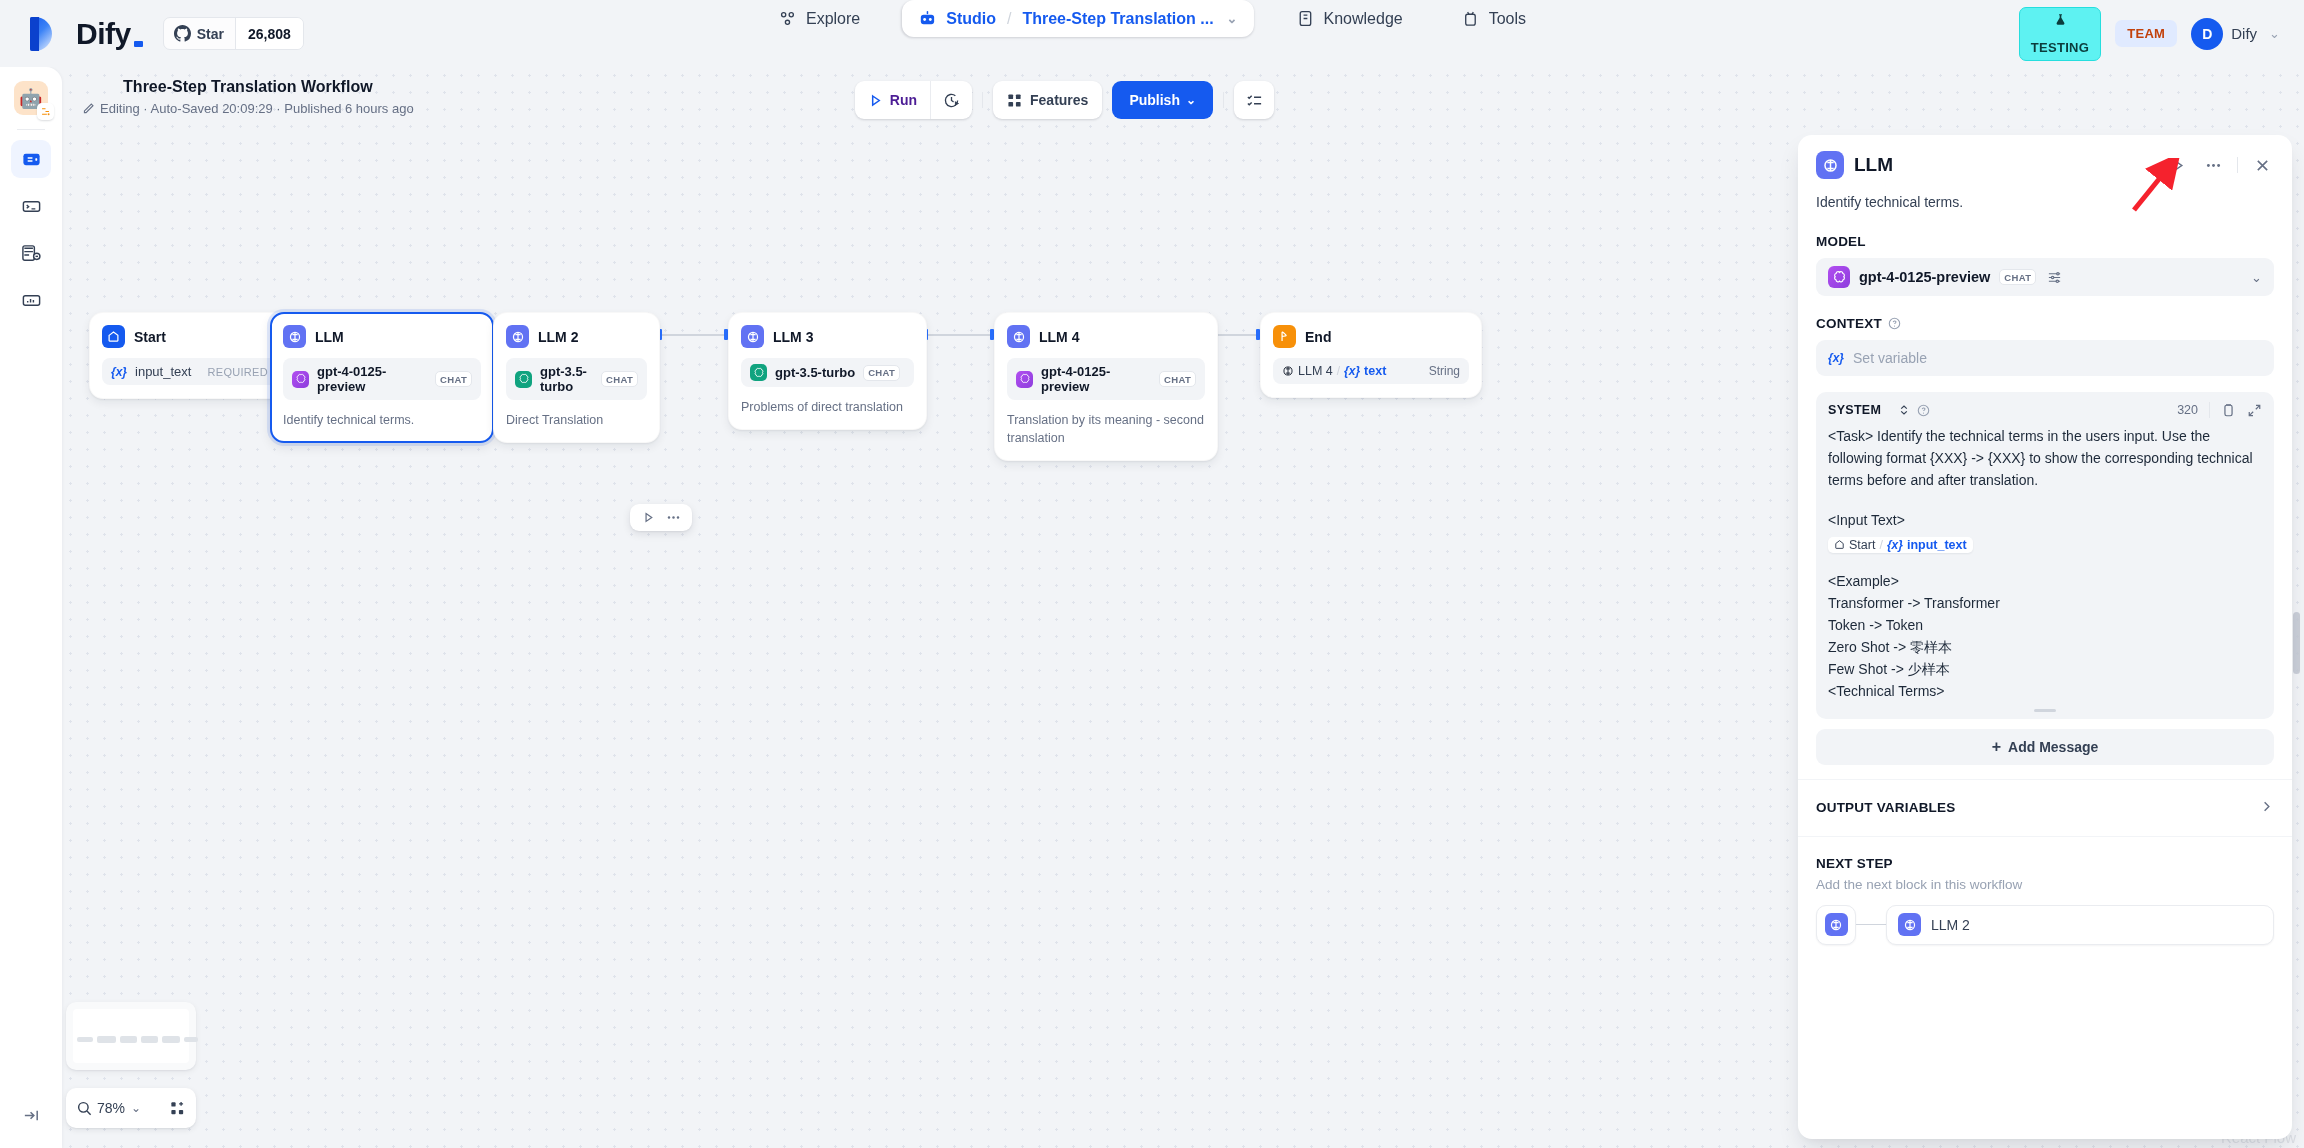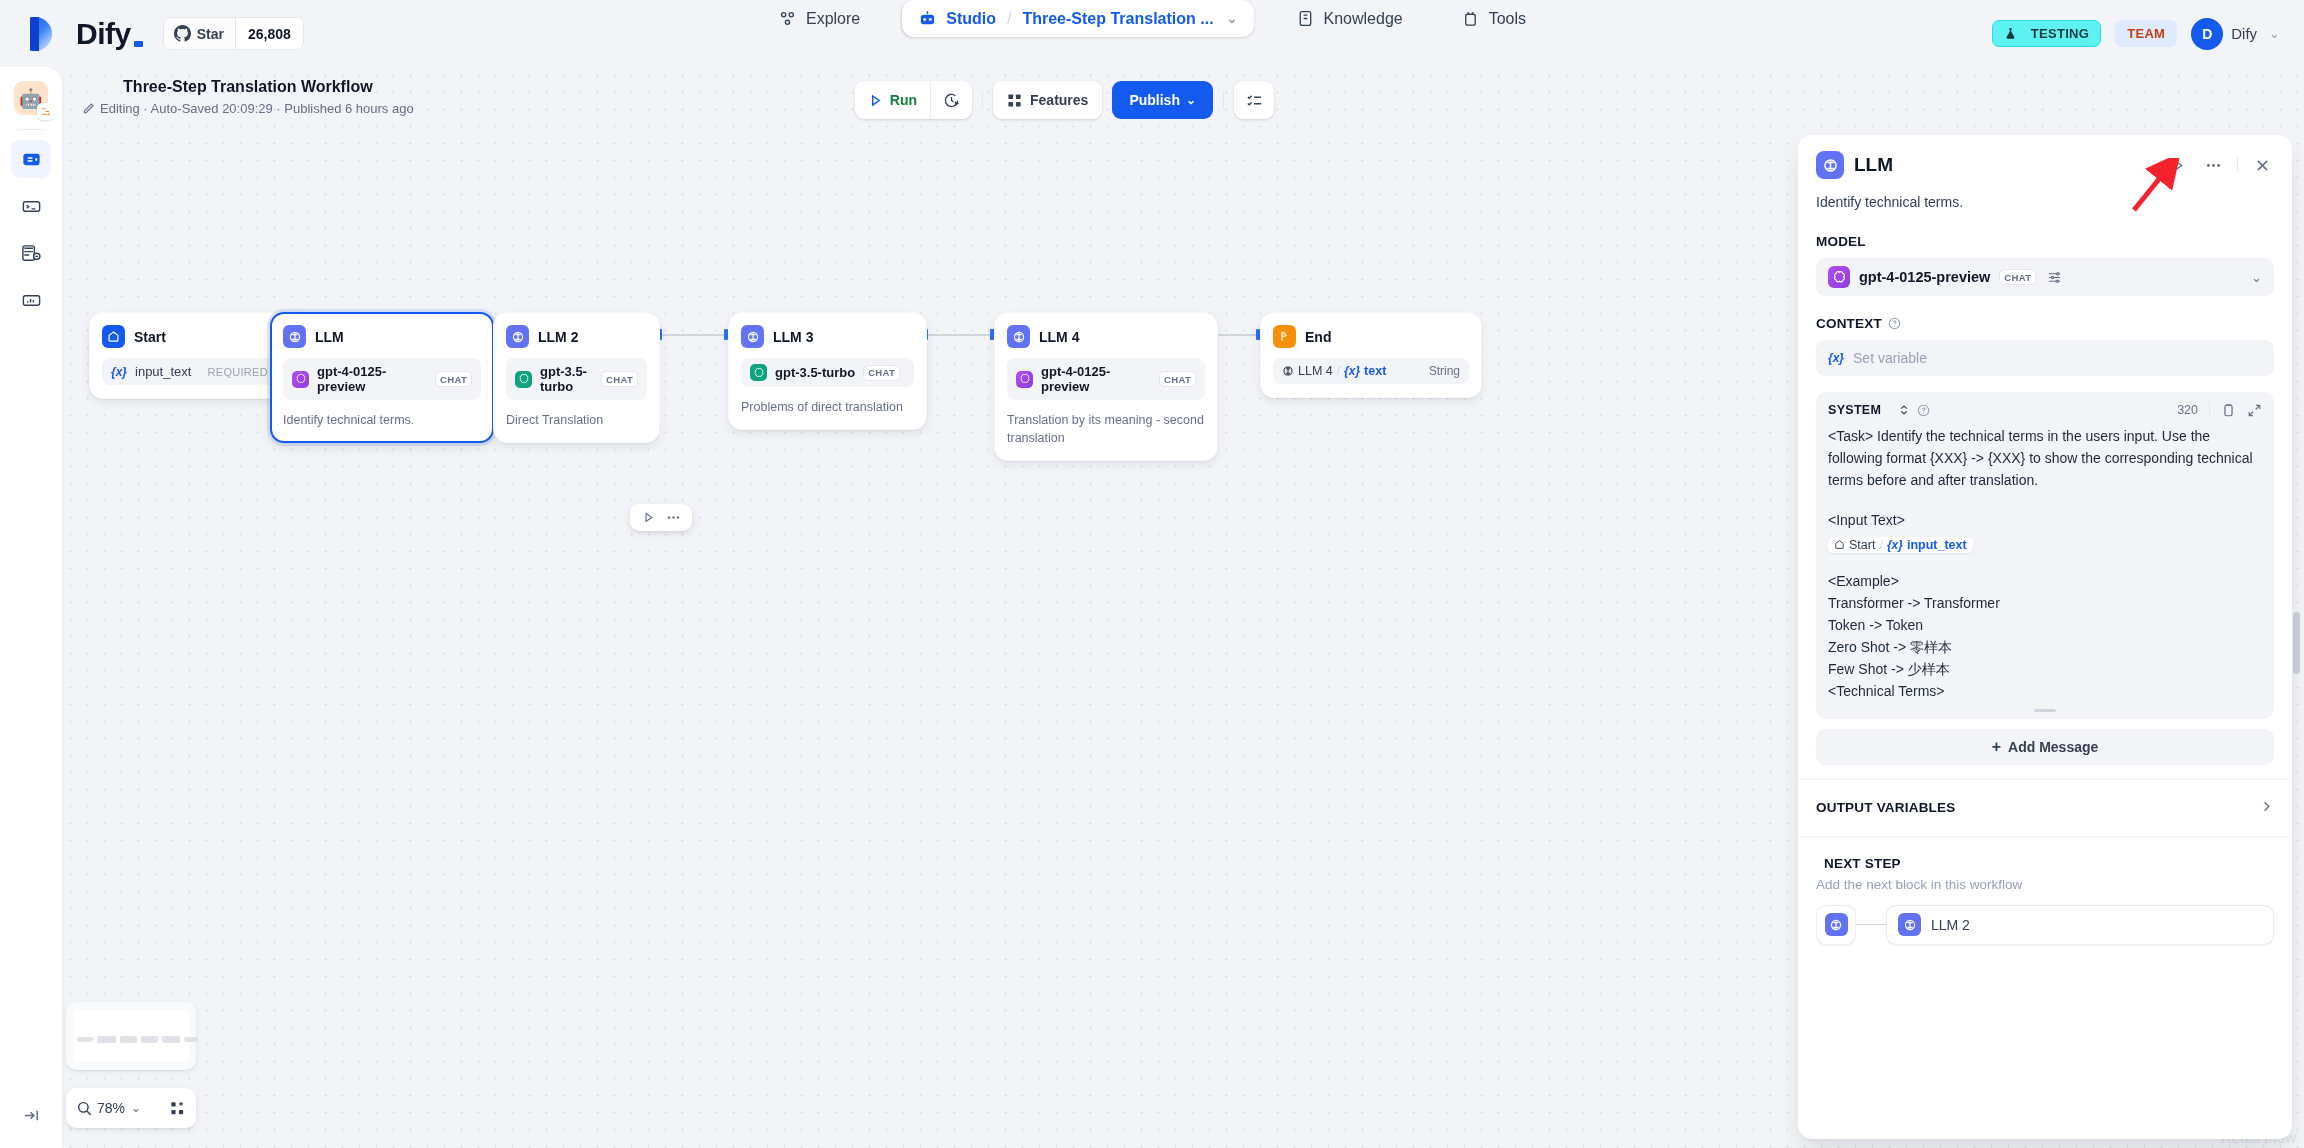--- a/index.html
+++ b/index.html
@@ -69,21 +69,21 @@
   .crumb-sep { color:#d0d5dd; font-weight: 400; margin: 0 2px; }
   .crumb-name { color:#155aef; font-weight: 700; }
   .chev { color:#98a2b3; font-size:13px; margin-left:4px; }
 
   .top-right {
     position:absolute; right: 24px; display:flex; align-items:center; gap: 14px;
   }
   .badge-testing {
     display:flex; align-items:center; gap:14px;
     background:#5ef2f2; border:1px solid #26dede; color:#0b3c3c;
-    border-radius: 7px; padding: 5px 11px; font-size: 13px; font-weight: 700; letter-spacing:.3px;
+    border-radius: 7px; padding: 5px 11px; font-size: 13px; font-weight: 700; letter-spacing:.3px;flex-direction:column;
   }
   .badge-team {
     background:#e0eaff; color:#c2410c; border-radius:7px;
     padding: 6px 12px; font-size: 13px; font-weight: 700; letter-spacing:.3px;
   }
   .user-box { display:flex; align-items:center; gap:8px; }
   .avatar {
     width:32px; height:32px; border-radius:50%; background:#155aef; color:#fff;
     display:flex; align-items:center; justify-content:center; font-size:14px; font-weight:700;
   }
@@ -129,21 +129,21 @@
   .wf-header { position:absolute; left: 20px; top: 11px; text-align: center; }
   .wf-title { font-size: 16px; font-weight: 700; color:#101828; }
   .wf-sub { margin-top: 5px; font-size: 13px; color:#667085; display:flex; align-items:center; gap:5px; }
 
   .wf-actions { position:absolute; right: 1030px; top: 14px; display:flex; align-items:center; gap: 10px; }
   .grp {
     display:flex; align-items:center; background:#fff; border-radius:9px;
     box-shadow: 0 1px 2px rgba(16,24,40,.06), 0 1px 3px rgba(16,24,40,.1);
     height: 38px; overflow:hidden;
   }
-  .btn-run { display:flex;align-items:center;gap:7px; padding: 0 13px; height:100%; color:#15803d; font-size:14px; font-weight:700; cursor:pointer;}
+  .btn-run { display:flex;align-items:center;gap:7px; padding: 0 13px; height:100%; color:#4c1d95; font-size:14px; font-weight:700; cursor:pointer;}
   .btn-hist { display:flex;align-items:center;justify-content:center; width:42px;height:100%; border-left:1px solid #eaecf0; cursor:pointer;}
   .v-sep { width:1px; height:16px; background:#e4e7ec; }
   .btn-features { display:flex;align-items:center;gap:8px; padding: 0 14px; height: 38px; background:#fff; border-radius:9px; font-size:14px; font-weight:700; color:#344054; box-shadow: 0 1px 2px rgba(16,24,40,.06), 0 1px 3px rgba(16,24,40,.1); cursor:pointer;}
   .btn-publish { display:flex;align-items:center;gap:6px; padding: 0 17px; height: 38px; background:#155aef; color:#fff; border-radius:9px; font-size:14px; font-weight:700; cursor:pointer;}
   .btn-check { display:flex;align-items:center;justify-content:center; width: 40px; height:38px; background:#fff; border-radius:9px; box-shadow: 0 1px 2px rgba(16,24,40,.06), 0 1px 3px rgba(16,24,40,.1); cursor:pointer;}
 
   
   .node {
     position:absolute; background:#fff; border-radius:14px;
     box-shadow: 0 1px 2px rgba(16,24,40,.06), 0 4px 10px rgba(16,24,40,.07);
@@ -799,21 +799,21 @@
     <div class="panel-sec">
       <span class="sec-title">OUTPUT VARIABLES</span>
       <span class="sec-arrow">
         <svg width="15" height="15" viewBox="0 0 16 16" fill="none" stroke="#667085" stroke-width="1.5">
             <path d="M6 3.5 10.5 8 6 12.5"></path>
           </svg>
       </span>
     </div>
 
     <div class="next-sec">
-      <div class="sec-title" style="font-size:13.5px;font-weight:700;color:#101828;letter-spacing:.2px;margin-left:8px;">NEXT STEP</div>
+      <div class="sec-title" style="font-size:13.5px;font-weight:700;color:#101828;letter-spacing:.2px;">NEXT STEP</div>
       <div class="next-sub">Add the next block in this workflow</div>
       <div class="next-row">
         <div class="nr-sq">
           <div class="node-ic ic-llm">
             <svg width="14" height="14" viewBox="0 0 16 16" fill="none" stroke="#fff" stroke-width="1.4">
                 <circle cx="8" cy="8" r="5.2"></circle>
                 <path d="M8 2.8v10.4M5 5.2h6M5 10.8h6"></path>
               </svg>
           </div>
         </div>

